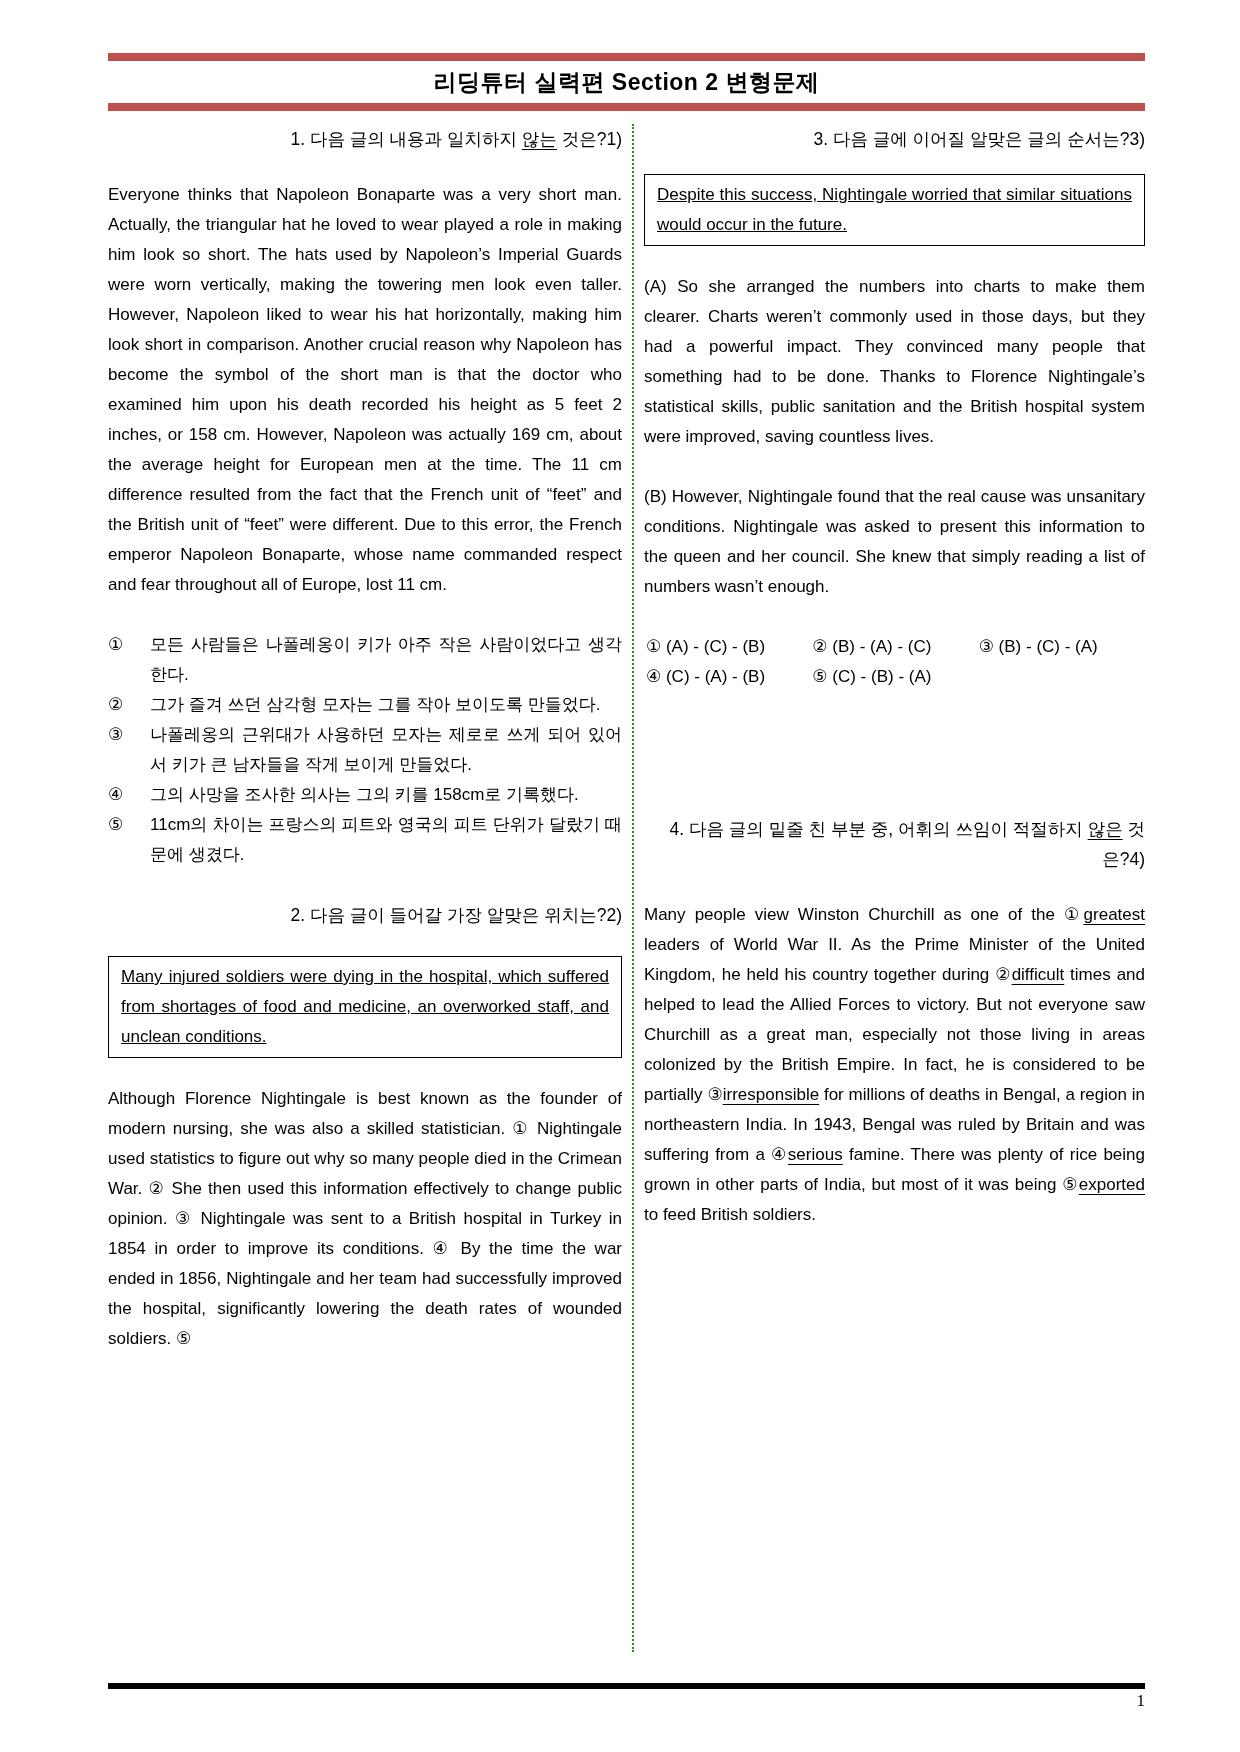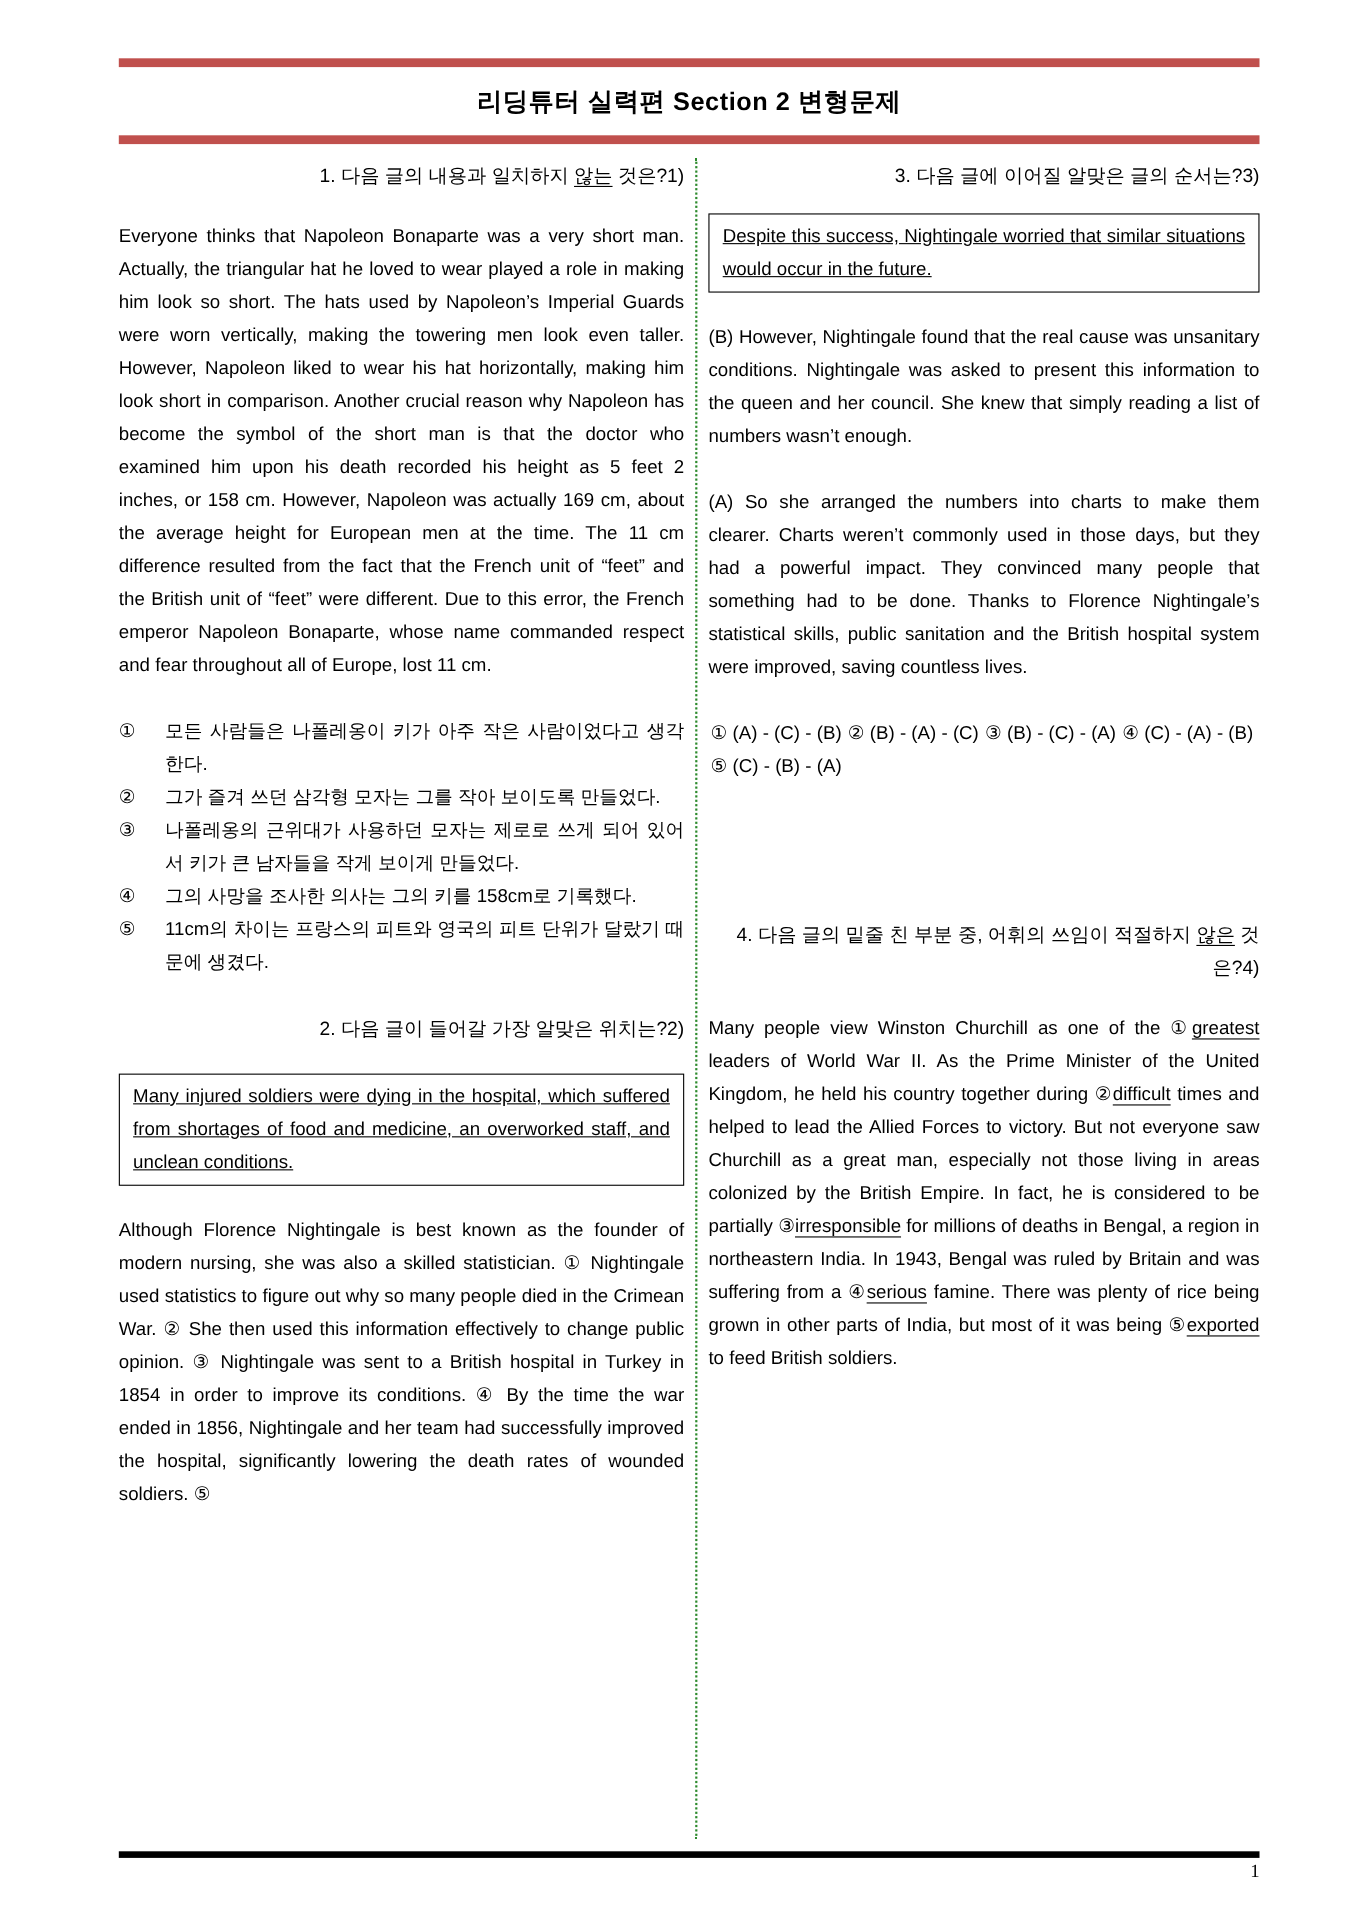--- a/index.html
+++ b/index.html
@@ -6,38 +6,38 @@
   body{
     position:relative;
     width:1240px;height:1752px;
     background:#ffffff;
     font-family:"Liberation Sans","DejaVu Sans",sans-serif;
     font-size:17px;color:#000;
     overflow:hidden;
   }
   .page{position:absolute;left:108px;top:53px;width:1037px;}
   .bar{height:8px;background:#c0504d;}
-  .title{margin:17px 0;text-align:center;font-weight:700;font-size:23px;letter-spacing:.5px;line-height:28px;}
+  .title{margin:7px 0;text-align:center;font-weight:700;font-size:23px;letter-spacing:.5px;line-height:28px;}
   .columns{display:flex;margin-top:13px;}
   .col-left{width:514px;}
   .gutter{width:22px;display:flex;justify-content:center;flex:0 0 22px;}
   .gutter-line{border-left:2px dotted #2d8a2d;height:1528px;width:0;}
   .col-right{flex:1;min-width:0;}
   .q-header{font-size:17.5px;line-height:30px;margin:0 0 26px;text-align:right;}
   .q-header.q2{margin-top:14px;}
   .q-header.q4{margin-top:122px;}
   .q-header.q3{margin-bottom:20px;}
   .passage{margin:0 0 30px;text-align:justify;line-height:30px;}
   .textbox{border:1.5px solid #000;padding:5px 12px;margin:0 0 26px;text-decoration:underline;}
   .textbox p{margin:0;text-align:justify;line-height:30px;}
   .choices{list-style:none;margin:4px 0 30px;padding:0;}
   .choices li{display:flex;line-height:30px;}
   .choices .marker{flex:0 0 30px;width:30px;}
   .choices .ctext{flex:1;text-align:justify;margin-left:12px;}
-  .order-options{display:grid;grid-template-columns:1fr 1fr 1fr 1fr;line-height:30px;margin:0 0 0 2px;}
+  .order-options{display:grid;grid-template-columns:1fr 1fr 1fr;line-height:30px;margin:0 0 0 2px;}
   .useg{text-decoration:underline;text-underline-offset:4px;}
   .footer-bar{position:absolute;left:108px;top:1683px;width:1037px;height:6px;background:#000;}
   .page-number{
     position:absolute;left:108px;top:1690px;width:1037px;
     text-align:right;font-family:"Liberation Serif","DejaVu Serif",serif;font-size:17px;line-height:22px;
   }
 </style>
 </head>
 <body>
 
@@ -93,22 +93,22 @@
     </div>
 
     <section class="col-right">
 
       <div class="q-header q3"><span>3. 다음 글에 이어질 알맞은 글의 순서는?3)</span></div>
 
       <div class="textbox">
         <p>Despite this success, Nightingale worried that similar situations would occur in the future.</p>
       </div>
 
+      <p class="passage">(A) So she arranged the numbers into charts to make them clearer. Charts weren’t commonly used in those days, but they had a powerful impact. They convinced many people that something had to be done. Thanks to Florence Nightingale’s statistical skills, public sanitation and the British hospital system were improved, saving countless lives.</p>
       <p class="passage">(B) However, Nightingale found that the real cause was unsanitary conditions. Nightingale was asked to present this information to the queen and her council. She knew that simply reading a list of numbers wasn’t enough.</p>
-      <p class="passage">(A) So she arranged the numbers into charts to make them clearer. Charts weren’t commonly used in those days, but they had a powerful impact. They convinced many people that something had to be done. Thanks to Florence Nightingale’s statistical skills, public sanitation and the British hospital system were improved, saving countless lives.</p>
 
       <div class="order-options">
         <span>① (A) - (C) - (B)</span>
         <span>② (B) - (A) - (C)</span>
         <span>③ (B) - (C) - (A)</span>
         <span>④ (C) - (A) - (B)</span>
         <span>⑤ (C) - (B) - (A)</span>
       </div>
 
       <div class="q-header q4"><span>4. 다음 글의 밑줄 친 부분 중, 어휘의 쓰임이 적절하지 </span><span class="useg">않은</span><span> 것은?4)</span></div>

